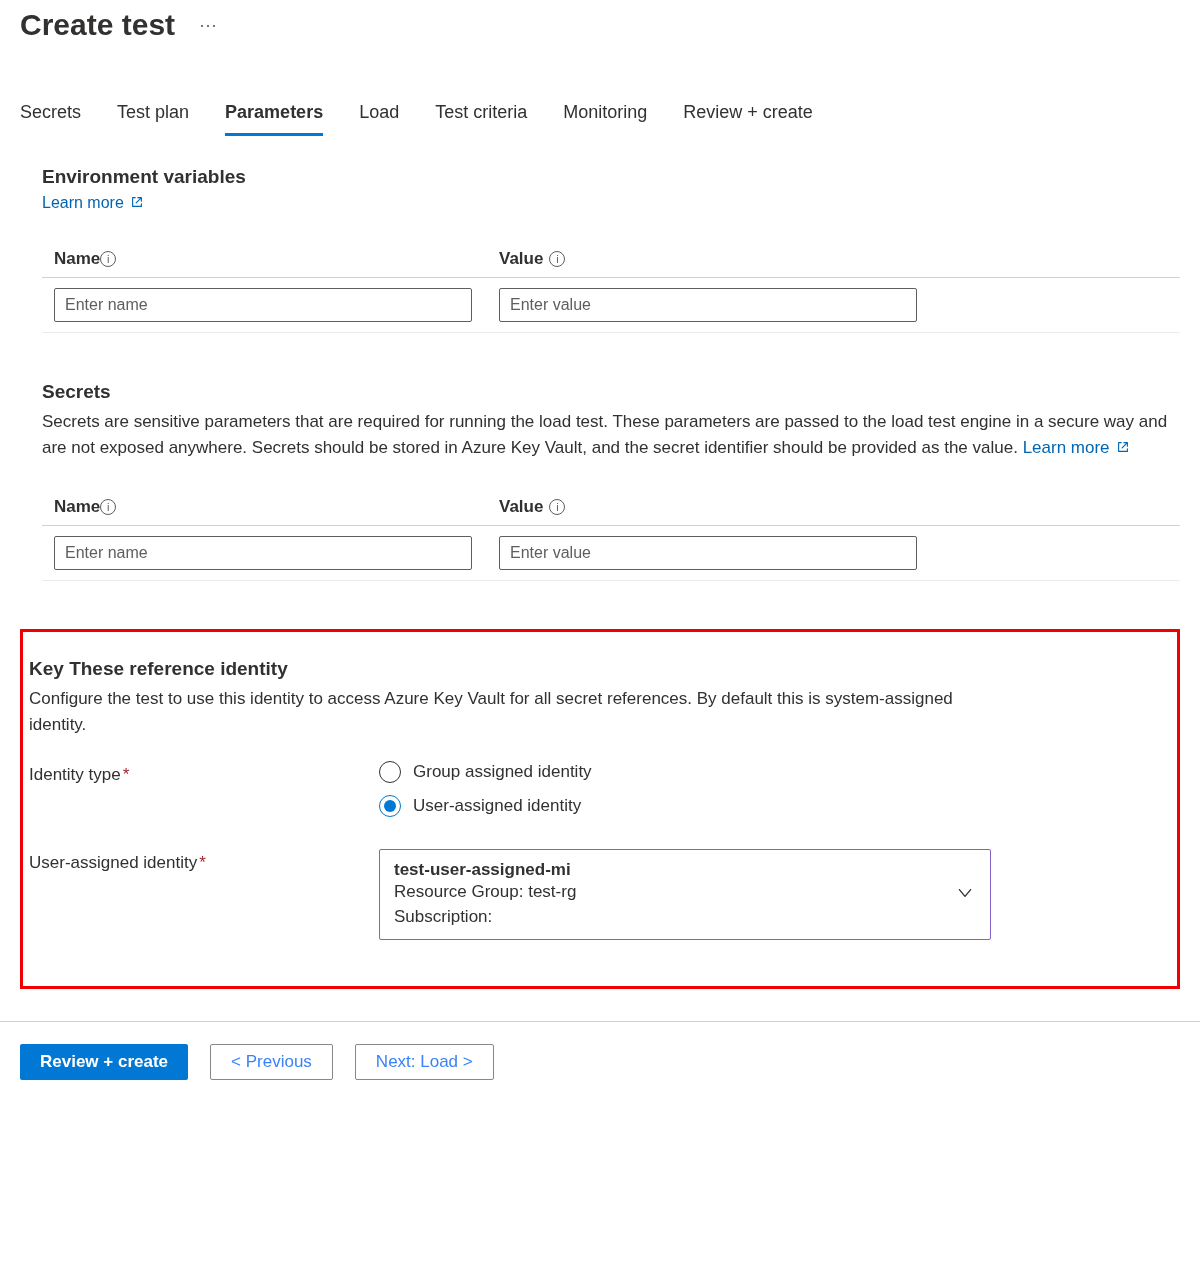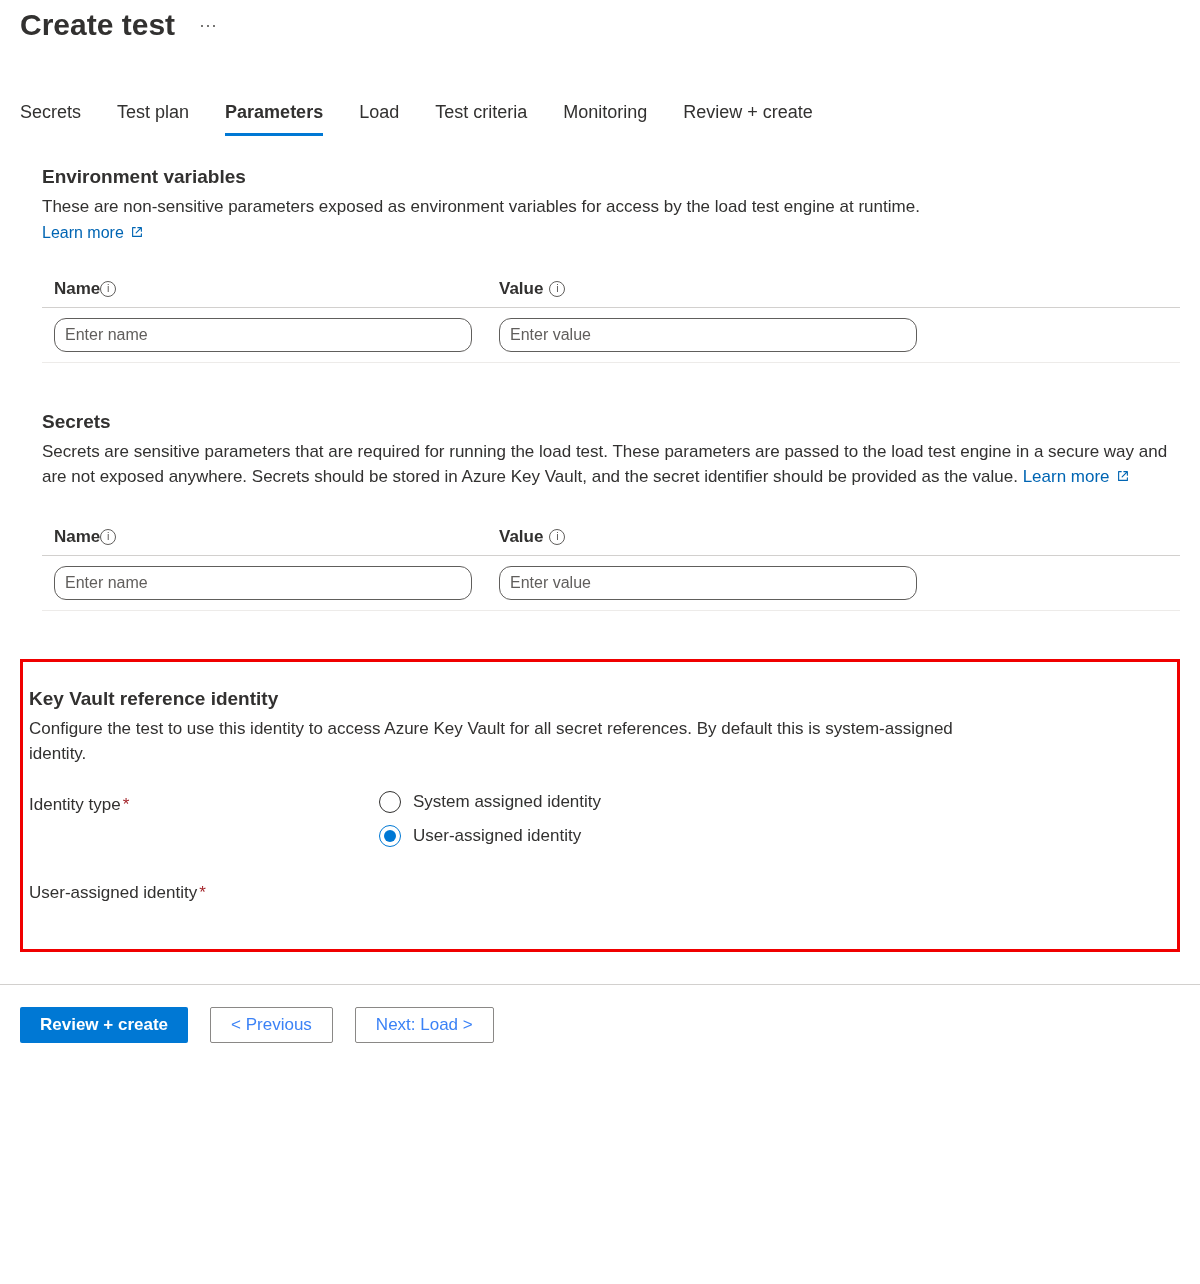--- a/index.html
+++ b/index.html
@@ -23,21 +23,21 @@
   .link { color: #0065b3; text-decoration: none; cursor: pointer; }
   .ext-icon { display: inline-block; vertical-align: -1px; margin-left: 2px; }
   .table-wrap { margin-top: 26px; }
   .table-header { display: flex; border-bottom: 1px solid #d2d0ce; padding: 10px 0 8px 12px; }
   .table-row { display: flex; border-bottom: 1px solid #edebe9; padding: 10px 0 10px 12px; align-items: center; }
   .col-name { width: 445px; display: flex; align-items: center; }
   .col-value { width: 445px; display: flex; align-items: center; gap: 6px; }
   .col-label { font-size: 17px; font-weight: 600; }
   .info-icon { display: inline-flex; align-items: center; justify-content: center; width: 16px; height: 16px; border: 1px solid #605e5c; border-radius: 50%; font-size: 11px; color: #605e5c; font-style: normal; line-height:1; }
   .text-input {
-    width: 418px; height: 34px; border: 1px solid #605e5c; border-radius: 12px;
+    width: 418px; height: 34px; border: 1px solid #605e5c; border-radius: 2px;
     padding: 0 10px; font-size: 16px; font-family: inherit; color: #323130;
   }
   .text-input::placeholder { color: #605e5c; }
   .highlight-box { border: 3px solid #f00000; padding: 26px 6px 46px 6px; margin-bottom: 32px; }
   .form-row { display: flex; margin-top: 24px; }
   .form-label { width: 350px; font-size: 17px; padding-top: 4px; }
   .required { color: #a4262c; margin-left: 2px; }
   .radio-group { display: flex; flex-direction: column; gap: 12px; }
   .radio-option { display: flex; align-items: center; gap: 12px; font-size: 17px; cursor: pointer; }
   .radio-circle { width: 22px; height: 22px; border: 1.5px solid #323130; border-radius: 50%; display: inline-flex; align-items: center; justify-content: center; }
@@ -70,21 +70,20 @@
     <div class="tab">Test plan</div>
     <div class="tab active">Parameters</div>
     <div class="tab">Load</div>
     <div class="tab">Test criteria</div>
     <div class="tab">Monitoring</div>
     <div class="tab">Review + create</div>
   </div>
 
   <div class="section">
     <div class="section-title">Environment variables</div>
-    <div class="section-desc">These are non-sensitive parameters exposed as environment variables for access by the load test engine at runtime.</div>
     <div>
       <a class="link">Learn more</a>
       <span class="ext-icon">
         <svg width="14" height="14" viewBox="0 0 16 16" fill="none">
             <path d="M6 3H3v10h10v-3M9 3h4v4M13 3L7 9" stroke="#0065b3" stroke-width="1.3" stroke-linecap="round" stroke-linejoin="round"></path>
           </svg>
       </span>
     </div>
     <div class="table-wrap">
       <div class="table-header">
@@ -134,45 +133,55 @@
           <input class="text-input" placeholder="Enter name" style="">
         </div>
         <div class="col-value">
           <input class="text-input" placeholder="Enter value" style="">
         </div>
       </div>
     </div>
   </div>
 
   <div class="highlight-box">
-    <div class="section-title">Key Vault reference identity</div>
+    <div class="section-title">Key These reference identity</div>
     <div class="section-desc" style="max-width:960px">Configure the test to use this identity to access Azure Key Vault for all secret references. By default this is system-assigned identity.</div>
 
     <div class="form-row">
       <div class="form-label">
         <span>Identity type</span><span class="required">*</span>
       </div>
       <div class="radio-group">
         <div class="radio-option">
           <span class="radio-circle"></span>
-          <span>System assigned identity</span>
+          <span>Group assigned identity</span>
         </div>
         <div class="radio-option">
           <span class="radio-circle checked">
               <span class="radio-dot"></span>
             </span>
           <span>User-assigned identity</span>
         </div>
       </div>
     </div>
 
     <div class="form-row" style="margin-top:32px">
       <div class="form-label">
         <span>User-assigned identity</span><span class="required">*</span>
       </div>
+      <div class="dropdown">
+        <div class="dropdown-title">test-user-assigned-mi</div>
+        <div class="dropdown-meta">Resource Group: test-rg</div>
+        <div class="dropdown-meta">Subscription:</div>
+        <span class="dropdown-chevron">
+          <svg width="18" height="18" viewBox="0 0 16 16">
+              <path d="M3 5l5 6 5-6" stroke="#323130" stroke-width="1.2" fill="none" stroke-linecap="round" stroke-linejoin="round"></path>
+            </svg>
+        </span>
+      </div>
     </div>
   </div>
 
   <div class="footer-divider"></div>
   <div class="footer-buttons">
     <button class="btn btn-primary">Review + create</button>
     <button class="btn btn-secondary">&lt; Previous</button>
     <button class="btn btn-secondary">Next: Load &gt;</button>
   </div>
 </div>

